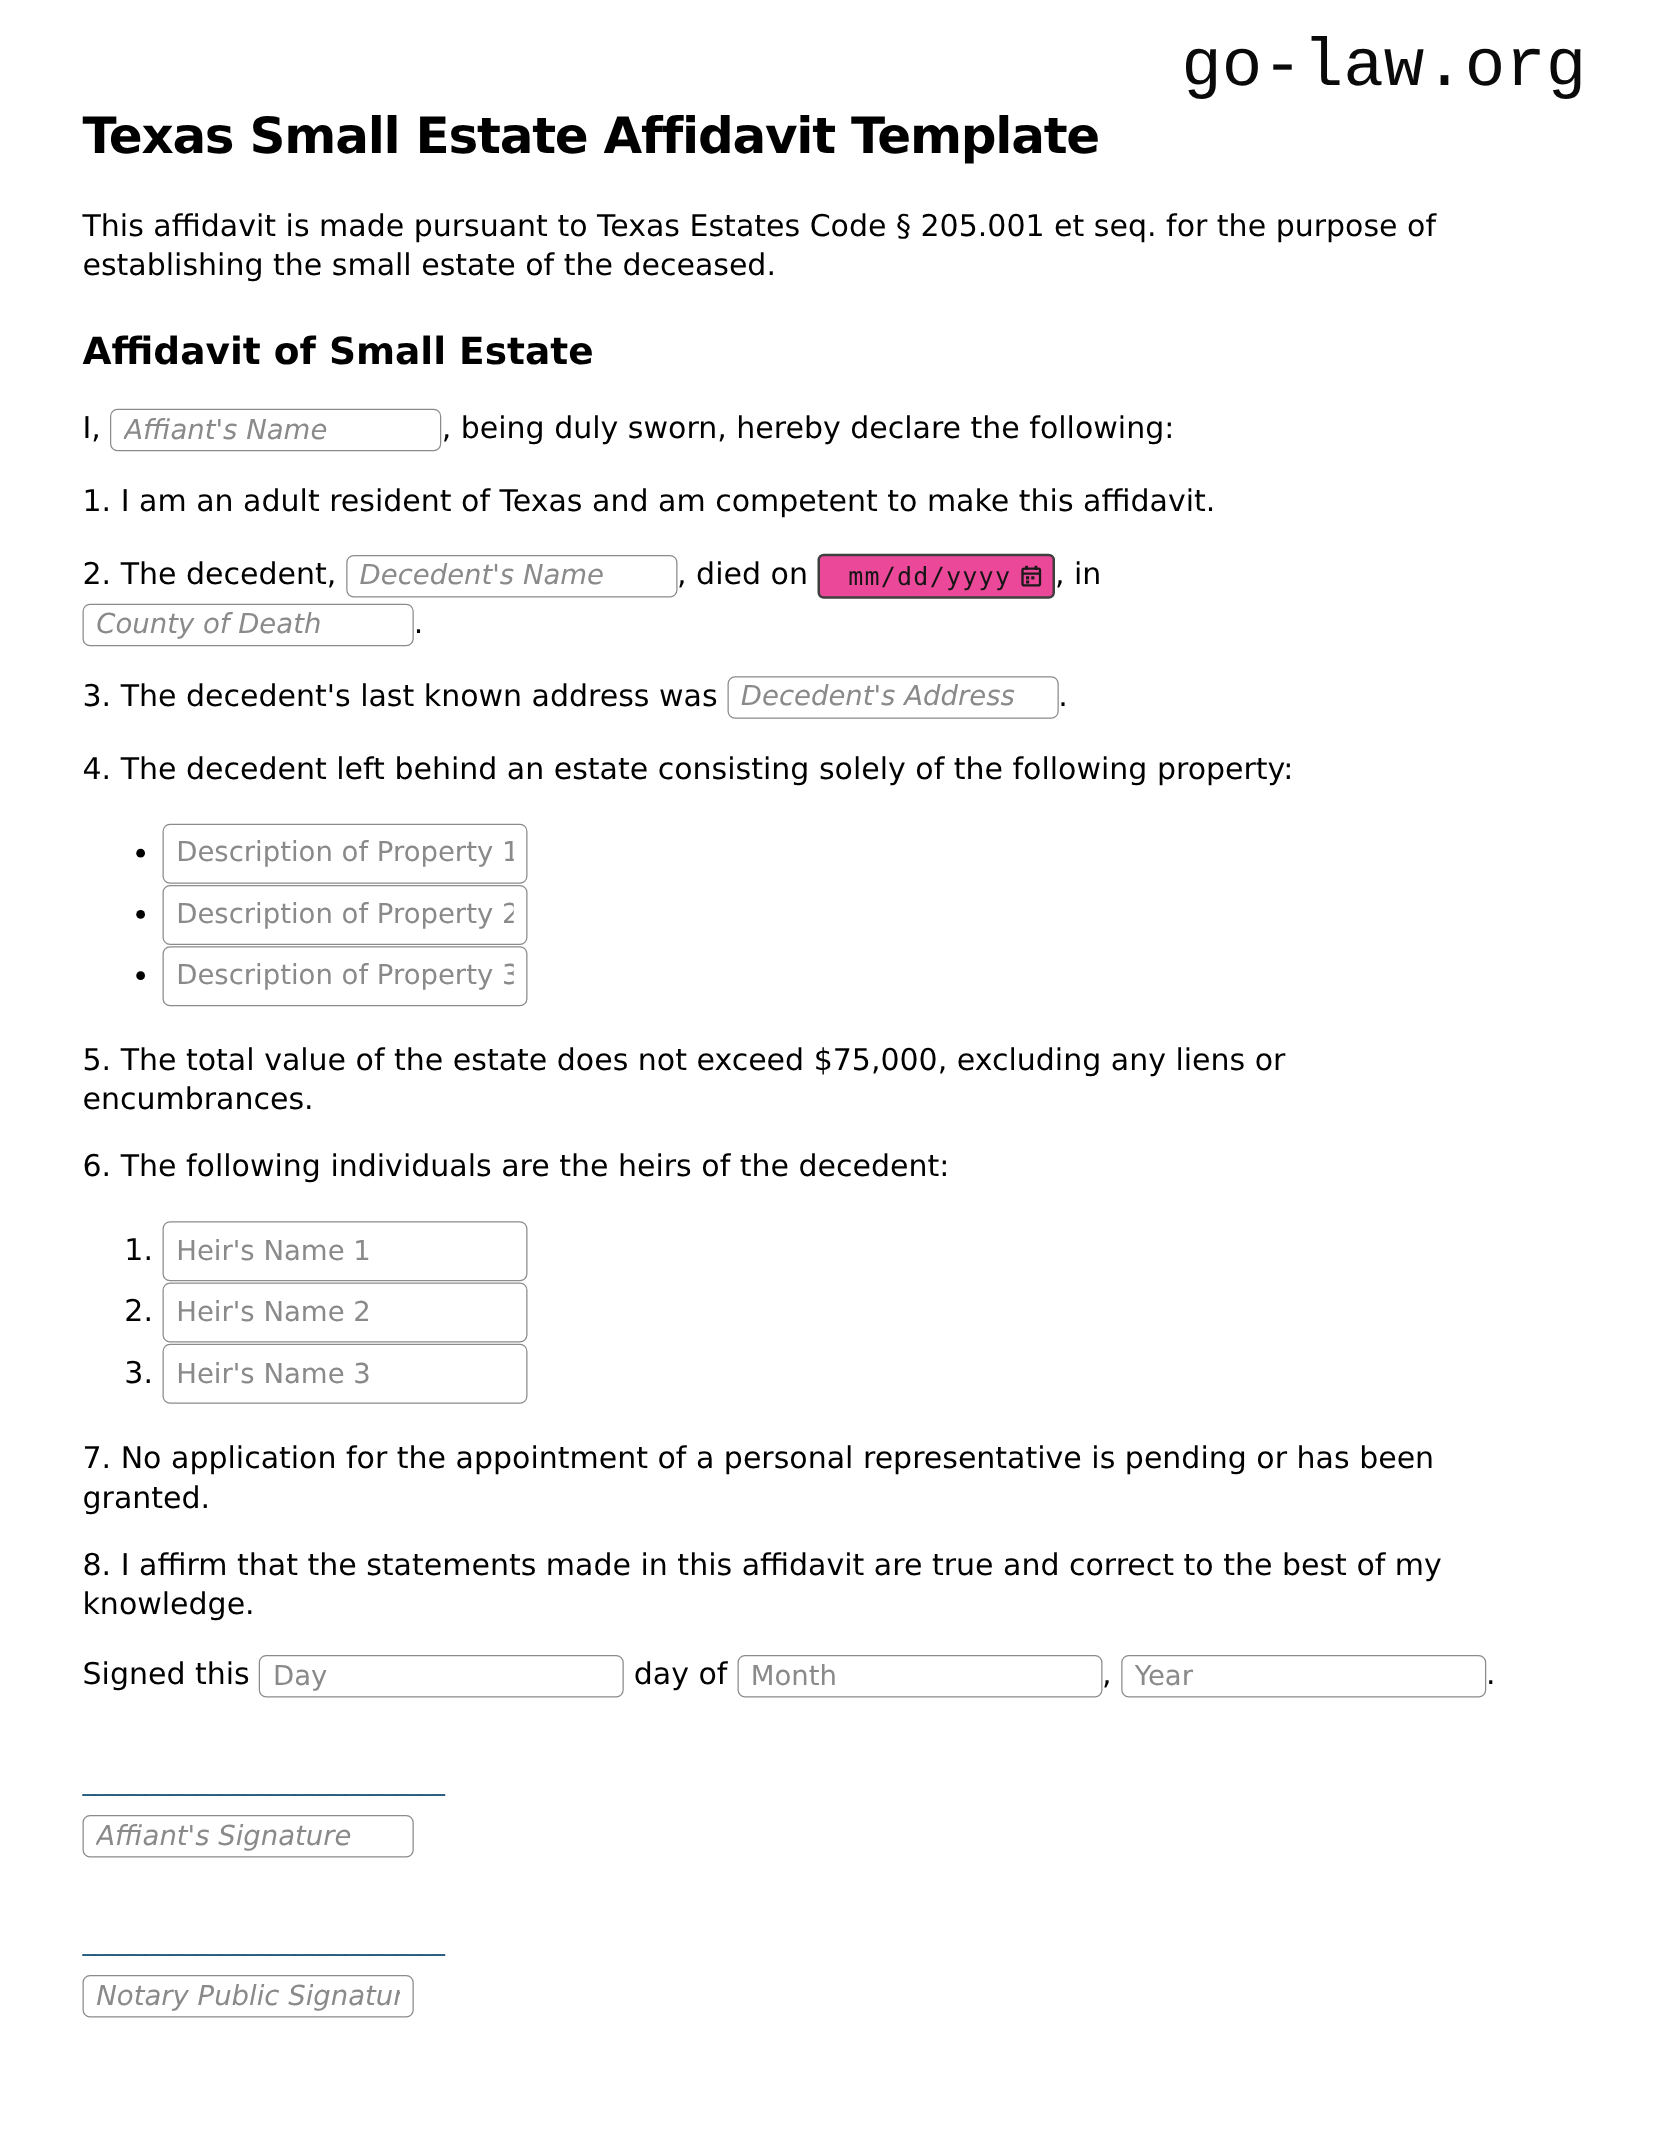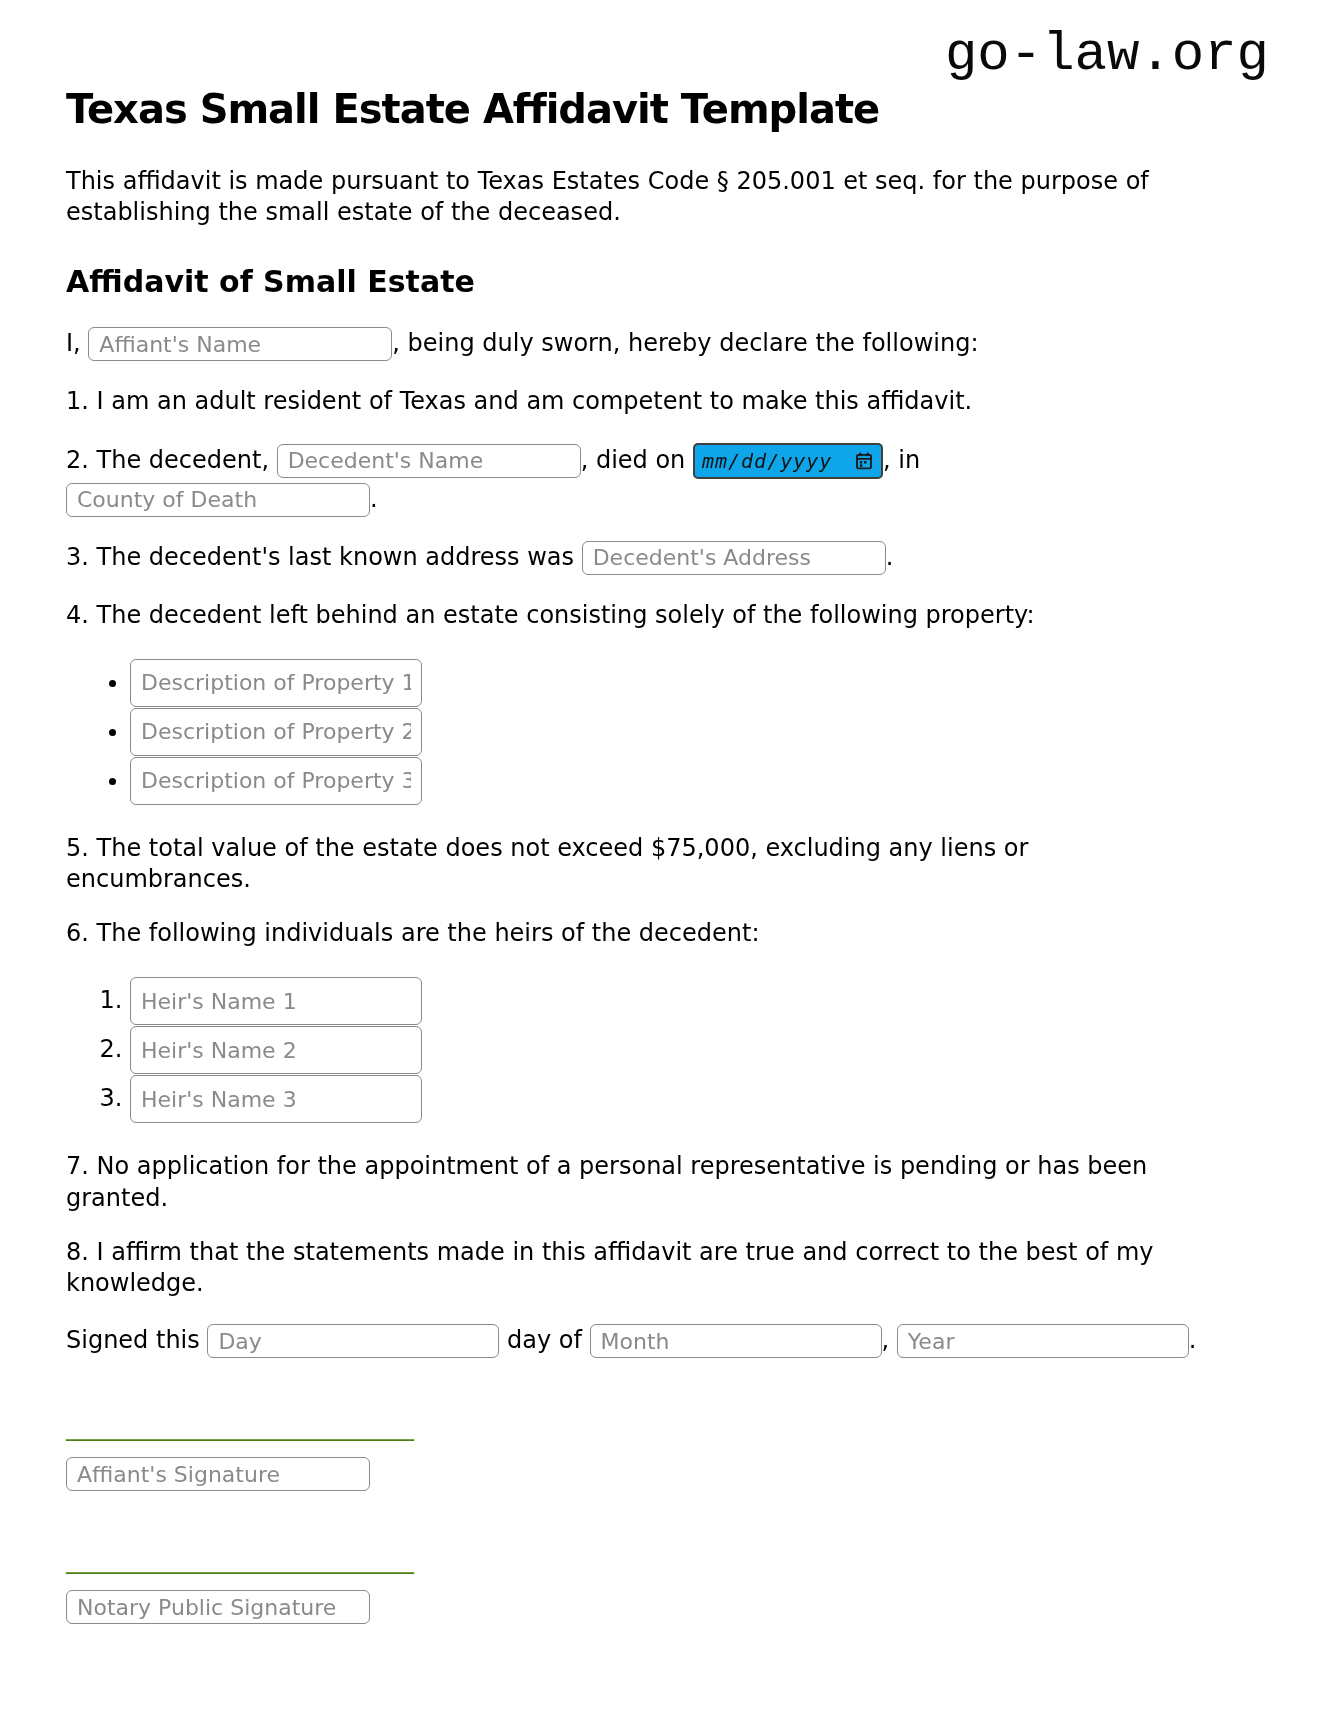--- a/index.html
+++ b/index.html
@@ -27,42 +27,42 @@
   .row.pre { white-space: pre-line; }
 
   input.fld {
     box-sizing: border-box; height: 34px;
     border: 1.5px solid var(--input-border, #8b8b8b);
     border-radius: 6px; background: #fff;
     padding: 0 10px; font-family: "DejaVu Sans", sans-serif;
     font-size: 22px; color: #333; vertical-align: middle; margin: 2px 0;
   }
   input.fld::placeholder { color: var(--input-placeholder, #8a8a8a); opacity: 1; }
-  .w265 { width: 304px; }
+  .w265 { width: 265px; font-style: italic; }
   .w292 { width: 292px; }
 
   .date-fld {
     box-sizing: border-box; display: inline-flex; align-items: center;
-    justify-content: space-between; width: 190px; height: 36px;
+    justify-content: flex-end; width: 190px; height: 36px;
     border: 2px solid var(--date-border, #3f3f3f); border-radius: 5px;
-    background: #0ea5e9; padding: 0 7px; vertical-align: middle; margin: 2px 0; font-style: italic;
+    background: #ec4899; padding: 0 7px; vertical-align: middle; margin: 2px 0;
   }
   .date-text {
     font-family: "DejaVu Sans Mono", "Liberation Mono", monospace;
     font-size: 20px; letter-spacing: 1px; color: #151515;
   }
   .cal-icon { flex: 0 0 auto; margin-left: 6px; }
 
   ul.props { margin: 28px 0 28px 0; padding-left: 64px; list-style: disc; }
   ol.heirs { margin: 28px 0 28px 0; padding-left: 64px; list-style: decimal; }
   ul.props li, ol.heirs li { margin: 0 0 1px 0; line-height: 33px; }
   ul.props input.fld, ol.heirs input.fld { height: 48px; margin: 0; }
 
   .sig-group { margin-top: 52px; }
-  .sig-line { font-size: 24px; color: #4d7c0f; letter-spacing: 0; margin-bottom: 12px; white-space: nowrap; }
+  .sig-line { font-size: 20px; color: #0c4a6e; letter-spacing: 0; margin-bottom: 12px; white-space: nowrap; }
 </style>
 </head>
 <body>
 
 <div class="page">
 
   <div class="brand">go-law.org</div>
 
   <h1 class="title">Texas Small Estate Affidavit Template</h1>
 

